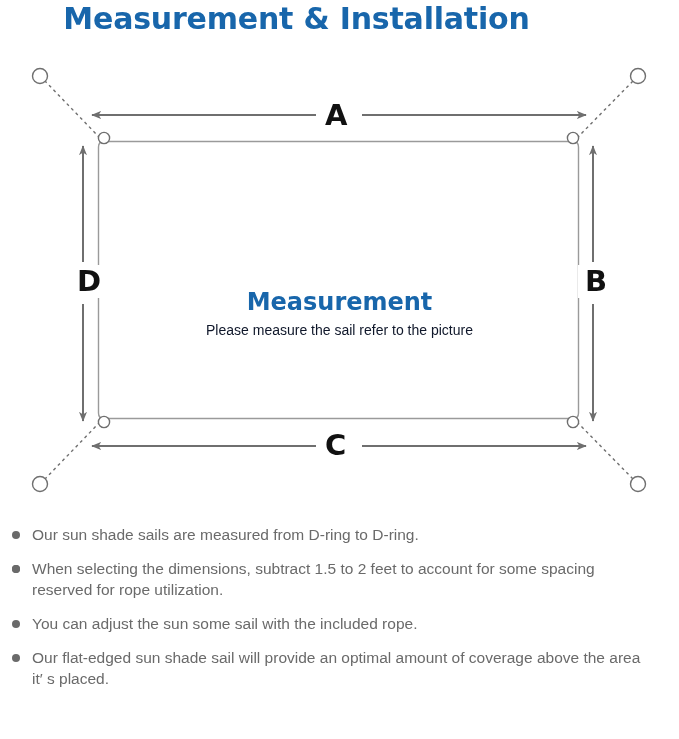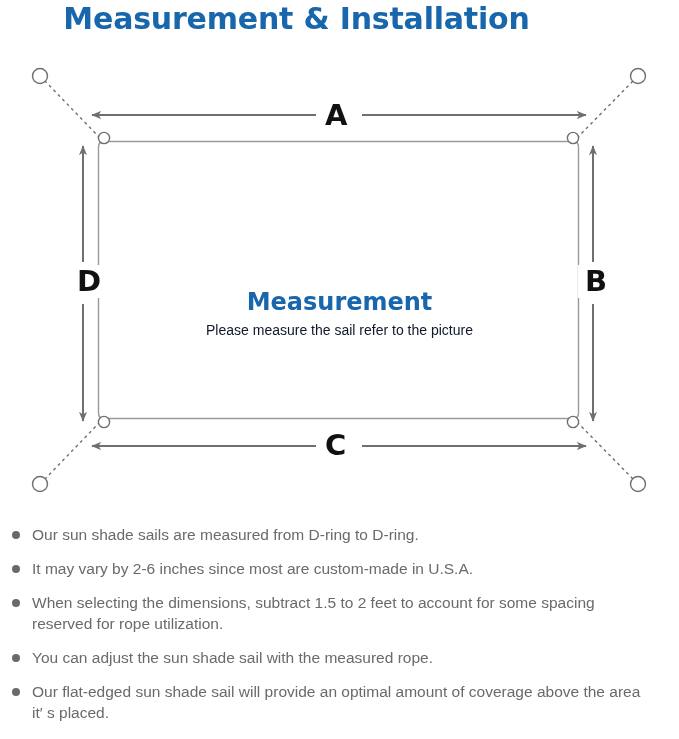--- a/index.html
+++ b/index.html
@@ -183,27 +183,26 @@
   <div class="dim-letter letter-d">D</div>
 </div>
 
 <div class="notes">
   <div class="note-item">
     <span class="dot"></span>
     <span>Our sun shade sails are measured from D-ring to D-ring.</span>
   </div>
   <div class="note-item">
     <span class="dot"></span>
-    <span>It may vary by 2-6 inches since most are custom-made in U.S.A.</span>
   </div>
   <div class="note-item">
     <span class="dot"></span>
     <span>When selecting the dimensions, subtract 1.5 to 2 feet to account for some spacing reserved for rope utilization.</span>
   </div>
   <div class="note-item">
     <span class="dot"></span>
-    <span>You can adjust the sun shade sail with the measured rope.</span>
+    <span>You can adjust the sun some sail with the included rope.</span>
   </div>
   <div class="note-item">
     <span class="dot"></span>
     <span>Our flat-edged sun shade sail will provide an optimal amount of coverage above the area it′ s placed.</span>
   </div>
 </div>
 
 </body></html>

